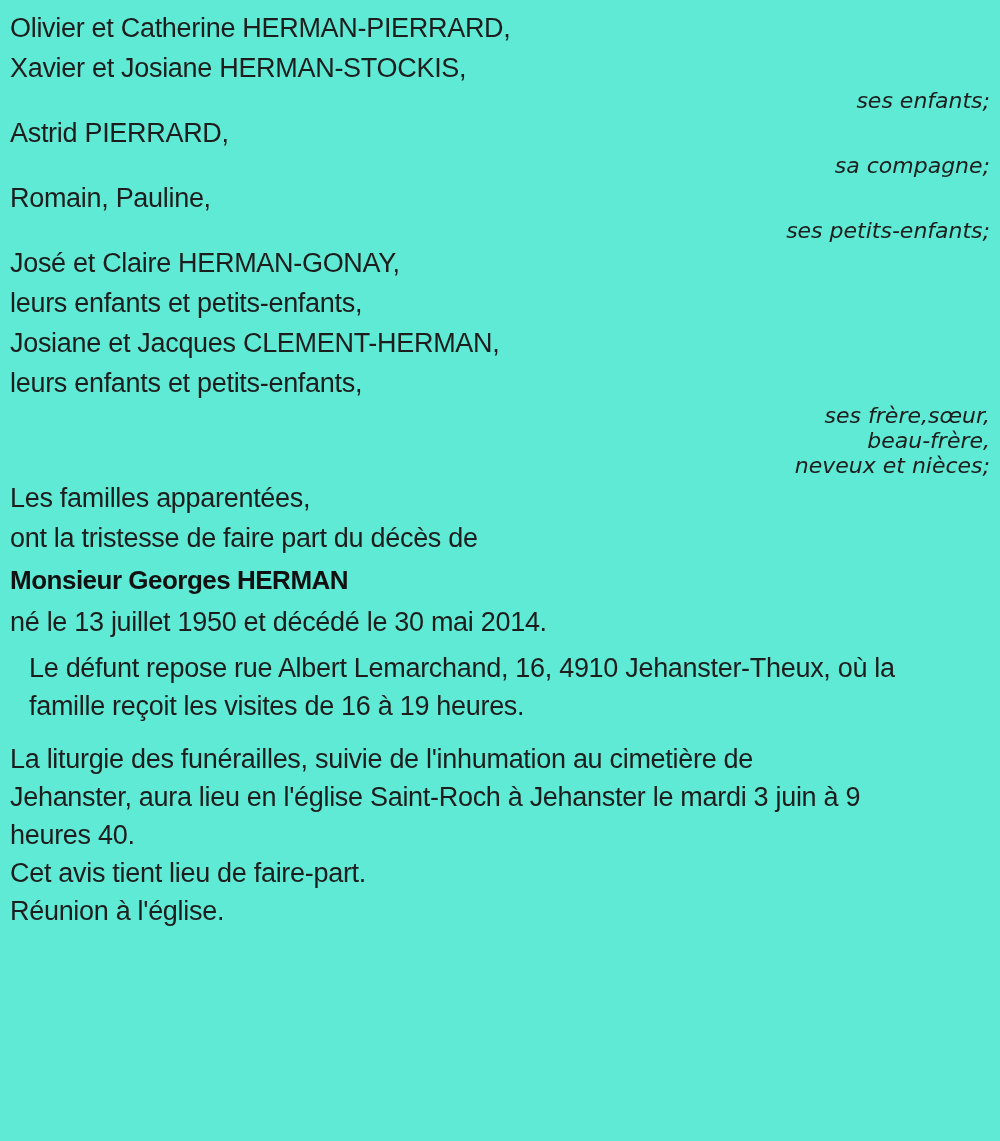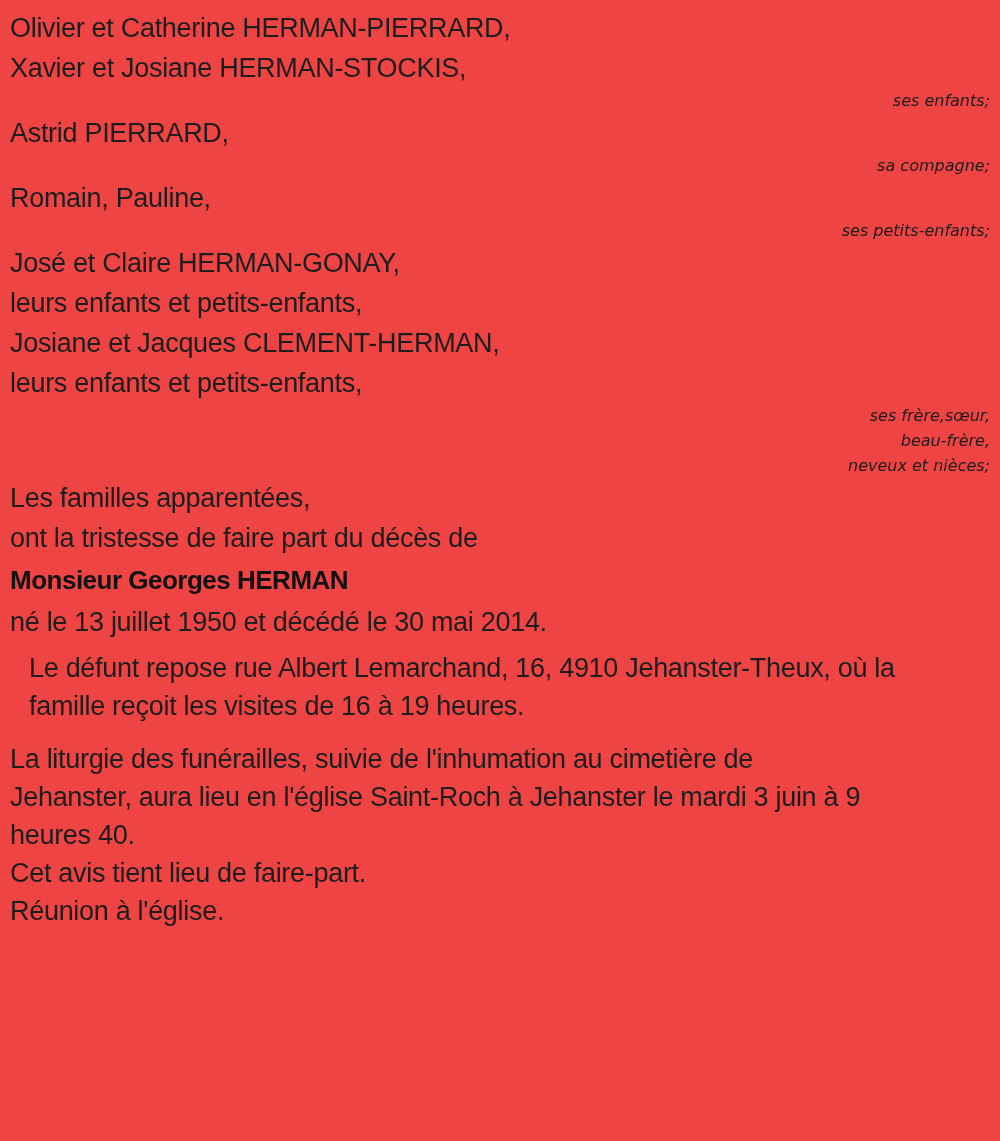--- a/index.html
+++ b/index.html
@@ -5,42 +5,42 @@
 <style>
   html, body {
     margin: 0;
     padding: 0;
     background: #ffffff;
   }
   .page {
     position: relative;
     width: 1000px;
     height: 1141px;
-    background: #ef4444;
+    background: #5eead4;
     color: #1d1d1d;
     box-sizing: border-box;
     padding: 8px 10px 0 10px;
     overflow: hidden;
     font-family: "Liberation Sans", sans-serif;
   }
   .page p, .page h1 {
     margin: 0;
     padding: 0;
   }
   .name {
     font-size: 27px;
     line-height: 40px;
     letter-spacing: -0.3px;
     white-space: nowrap;
     color: #1d1d1d;
   }
   .relation {
     font-family: "DejaVu Sans", sans-serif;
     font-style: italic;
-    font-size: 16px;
+    font-size: 22px;
     line-height: 25px;
     text-align: right;
     white-space: nowrap;
     color: #1d1d1d;
   }
   .rel-a { margin: -6px 0 5px 0; }
   .rel-b { margin: -5px 0 13px 0; }
   .rel-c { margin: 0 0 14px 0; }
   .rel-d { margin: 0; }
   .rel-e { margin: 0; }

